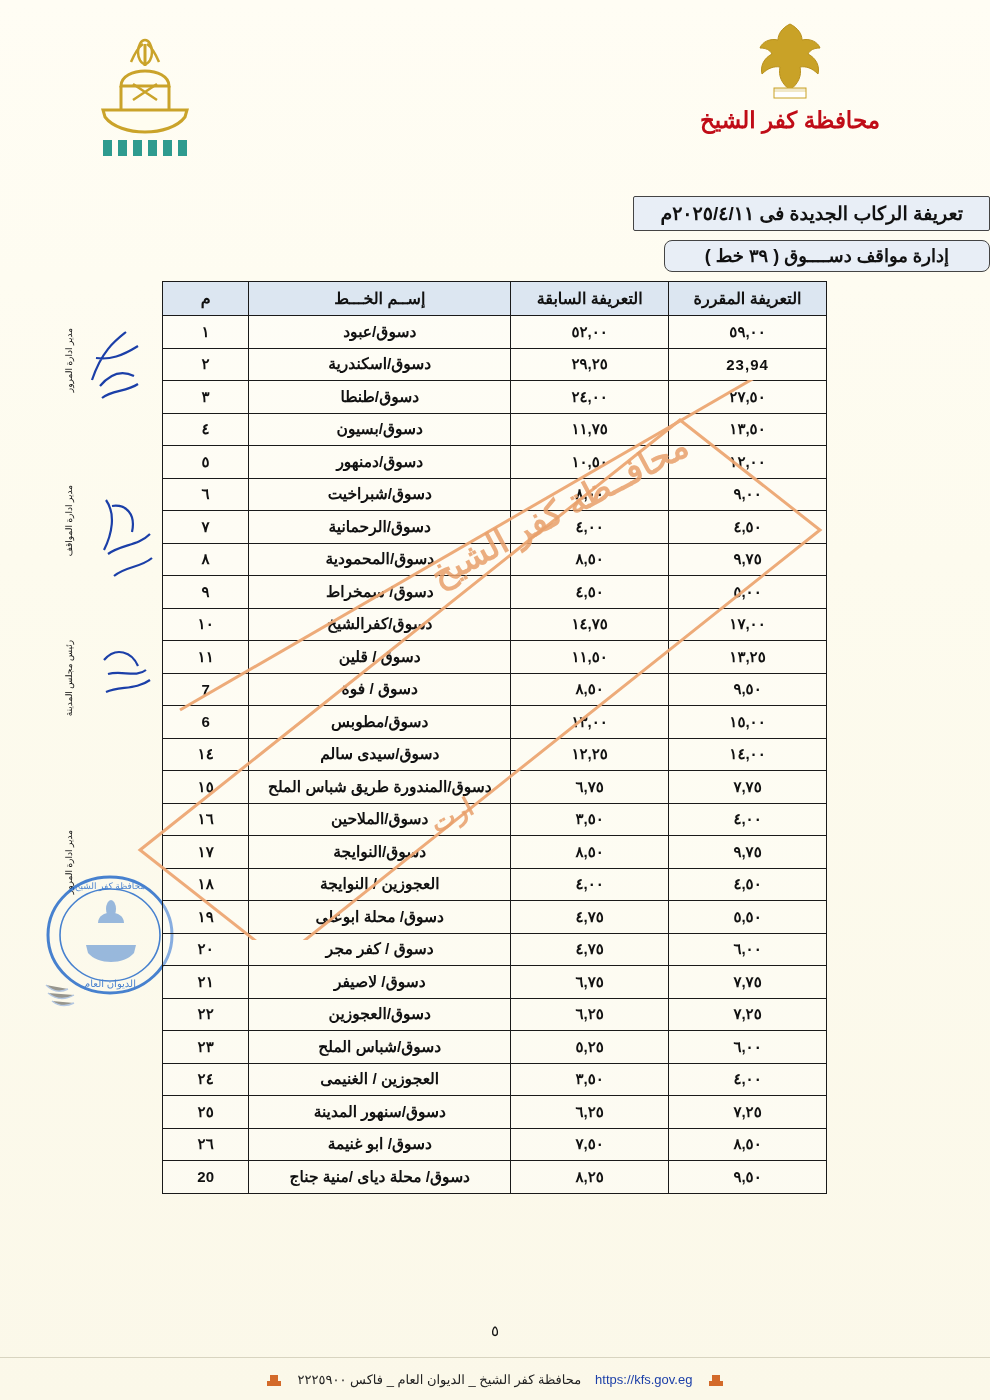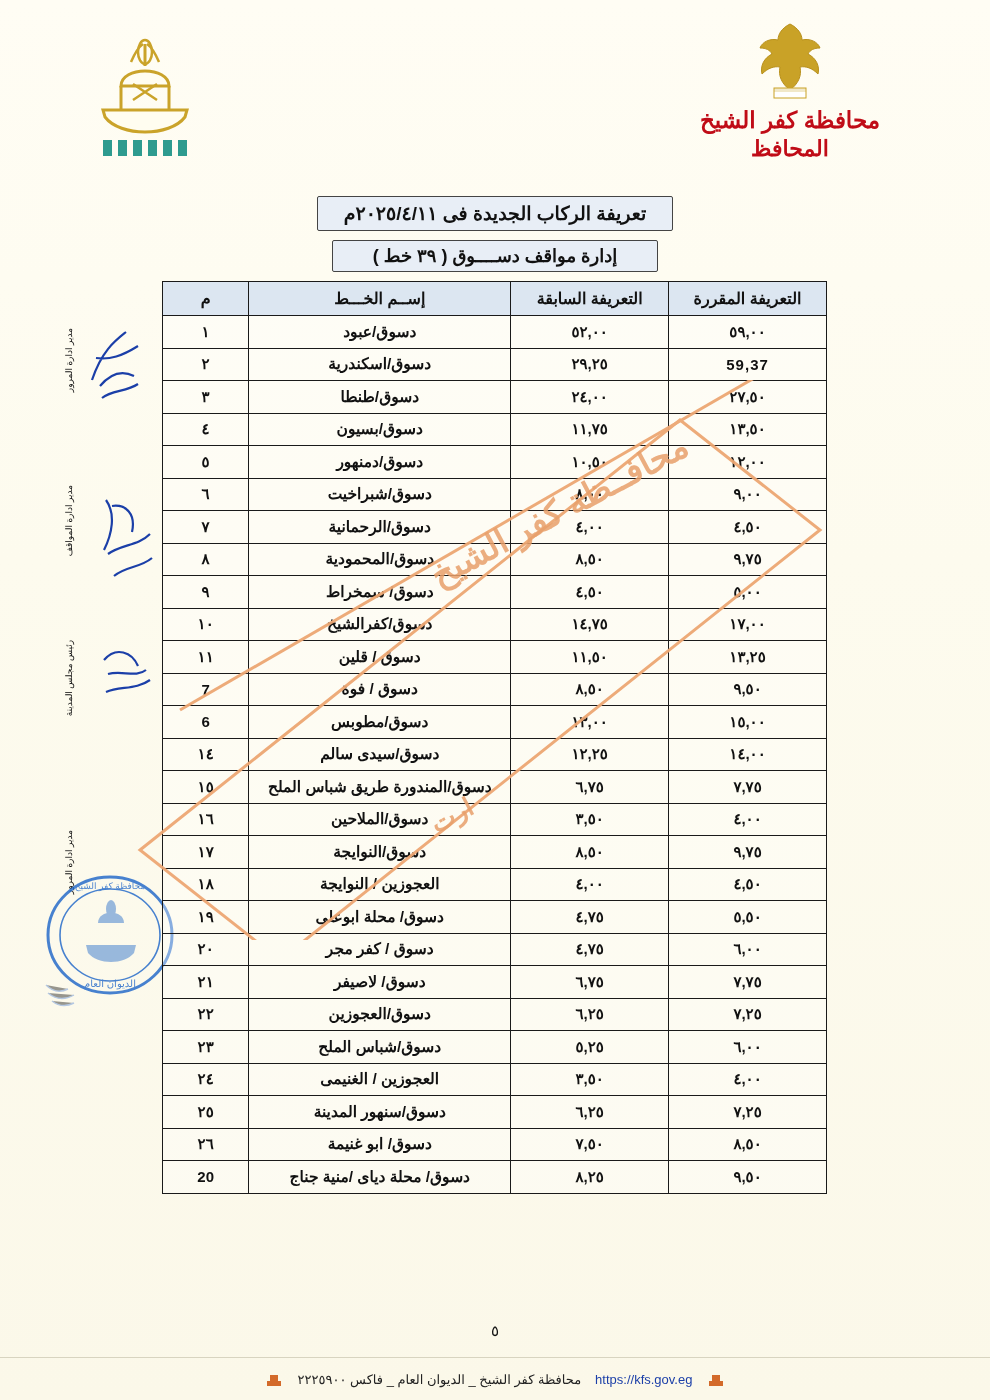--- a/index.html
+++ b/index.html
@@ -33,35 +33,36 @@
   .gov-name{
     font-size:23px;font-weight:bold;color:#c00c17;margin-top:4px;letter-spacing:0;
     white-space:nowrap;
   }
   .gov-sub{
     font-size:22px;font-weight:bold;color:#c00c17;margin-top:2px;
   }
 
   
   .title-wrap{
-    position:absolute;top:196px;left:0;right:0;text-align:center;
+    position:absolute;top:196px;left:0;right:0;text-align:right;
   }
   .title-box{
     display:inline-block;
     border:1px solid #444;
     background:#e8eef6;
     padding:5px 26px;
     font-size:19px;font-weight:bold;
     color:#111;
     border-radius:2px;
   }
   .title-box.second{
     margin-top:9px;
     padding:4px 40px;
     font-size:18px;
+    border-radius:8px;
   }
 
   
   .table-area{
     position:absolute;top:281px;right:163px;width:665px;
   }
   table{
     border-collapse:collapse;width:665px;
     background:rgba(255,255,255,0.35);
   }
@@ -178,21 +179,20 @@
                    C14 40,10 48,12 56 C18 50,24 48,30 49
                    C28 58,32 66,40 72 C48 66,52 58,50 49
                    C56 48,62 50,68 56 C70 48,66 40,58 36
                    C60 32,64 30,70 30 C68 24,60 20,52 22
                    C52 16,48 10,40 6 Z"></path>
         </g>
         <rect x="24" y="70" width="32" height="10" fill="#fff" stroke="#c9a227"></rect>
         <rect x="24" y="70" width="32" height="4" fill="#c9a227" opacity=".25"></rect>
       </svg>
       <div class="gov-name">محافظة كفر الشيخ</div>
-      <div class="gov-sub">المحافظ</div>
     </div>
   </div>
 
   <div class="title-wrap">
     <div class="title-box">تعريفة الركاب الجديدة فى ٢٠٢٥/٤/١١م</div>
     <br>
     <div class="title-box second">إدارة مواقف دســــوق ( ٣٩ خط )</div>
   </div>
 
   <div class="sig-col">
@@ -260,21 +260,21 @@
         </tr>
       </thead>
       <tbody id="tbody">
           <tr>
             <td class="num col-new">٥٩,٠٠</td>
             <td class="num col-old">٥٢,٠٠</td>
             <td class="name col-name">دسوق/عبود</td>
             <td class="idx col-no">١</td>
           </tr>
           <tr>
-            <td class="num col-new">59,37</td>
+            <td class="num col-new">23,94</td>
             <td class="num col-old">٢٩,٢٥</td>
             <td class="name col-name">دسوق/اسكندرية</td>
             <td class="idx col-no">٢</td>
           </tr>
           <tr>
             <td class="num col-new">٢٧,٥٠</td>
             <td class="num col-old">٢٤,٠٠</td>
             <td class="name col-name">دسوق/طنطا</td>
             <td class="idx col-no">٣</td>
           </tr>

